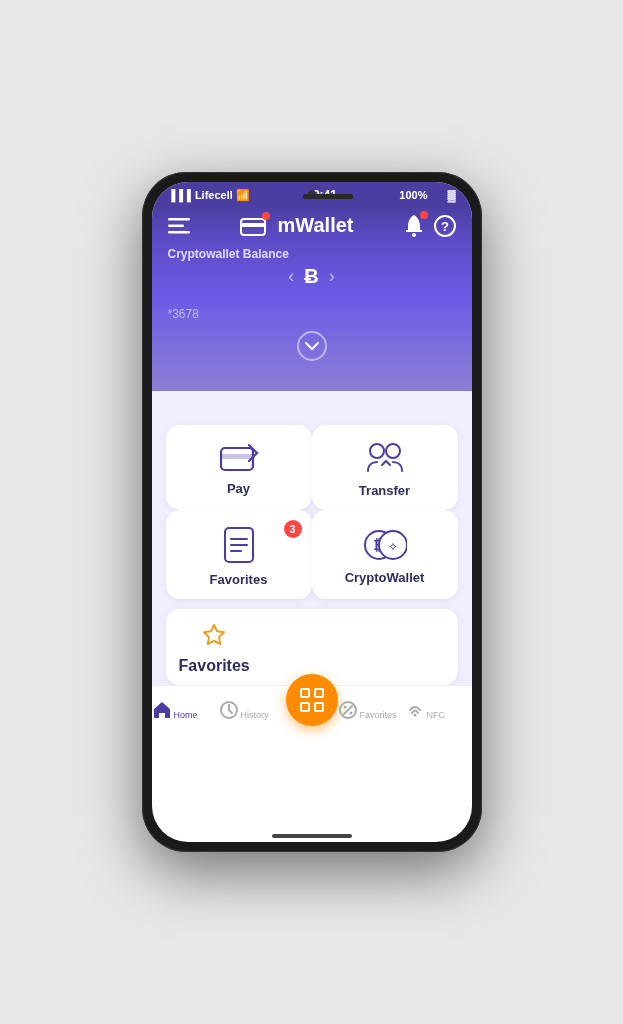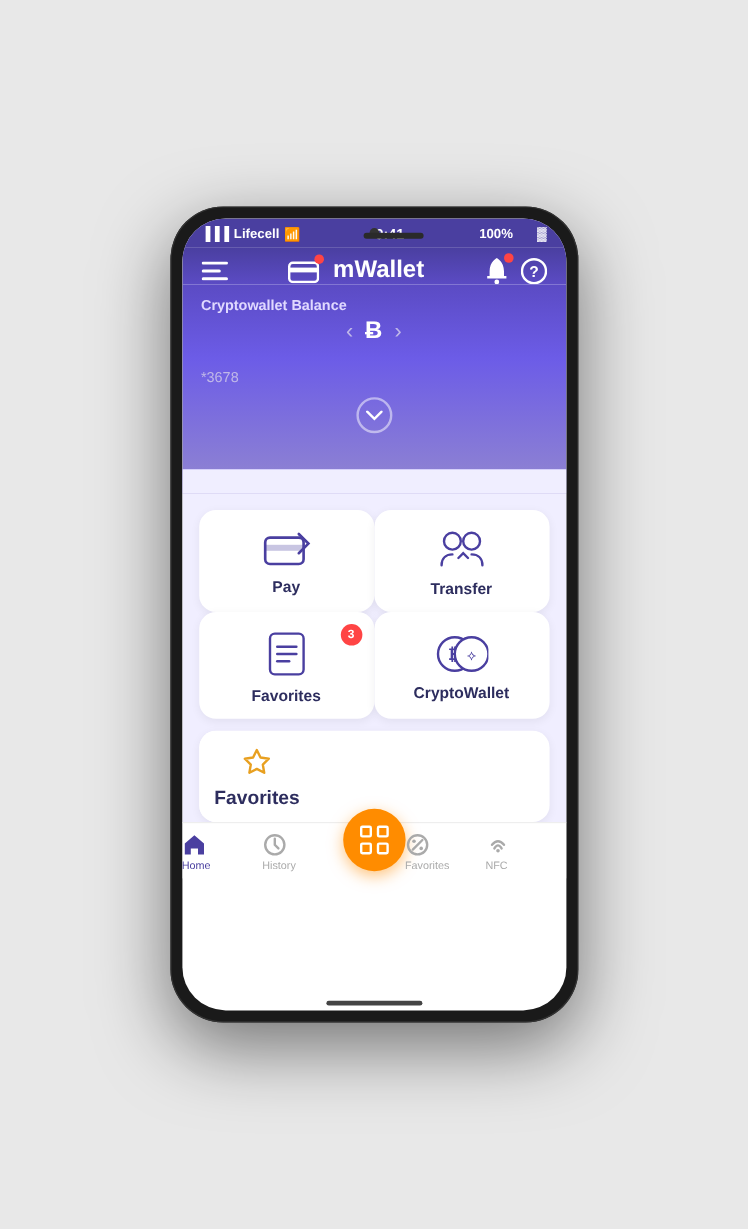--- a/index.html
+++ b/index.html
@@ -290,22 +290,21 @@
       background: #fff;
       display: flex;
       align-items: center;
       justify-content: space-around;
       padding: 8px 0 6px;
       border-top: 1px solid #eee;
       position: relative;
     }
     .nav-item {
       display: flex;
-      flex-direction: column;
-      align-items: flex-start;
+      align-items: flex-end;
       gap: 2px;
       cursor: pointer;
       flex: 1;
       position: relative;
     }
     .nav-icon {
       font-size: 18px;
       color: #aaa;
     }
     .nav-label {

